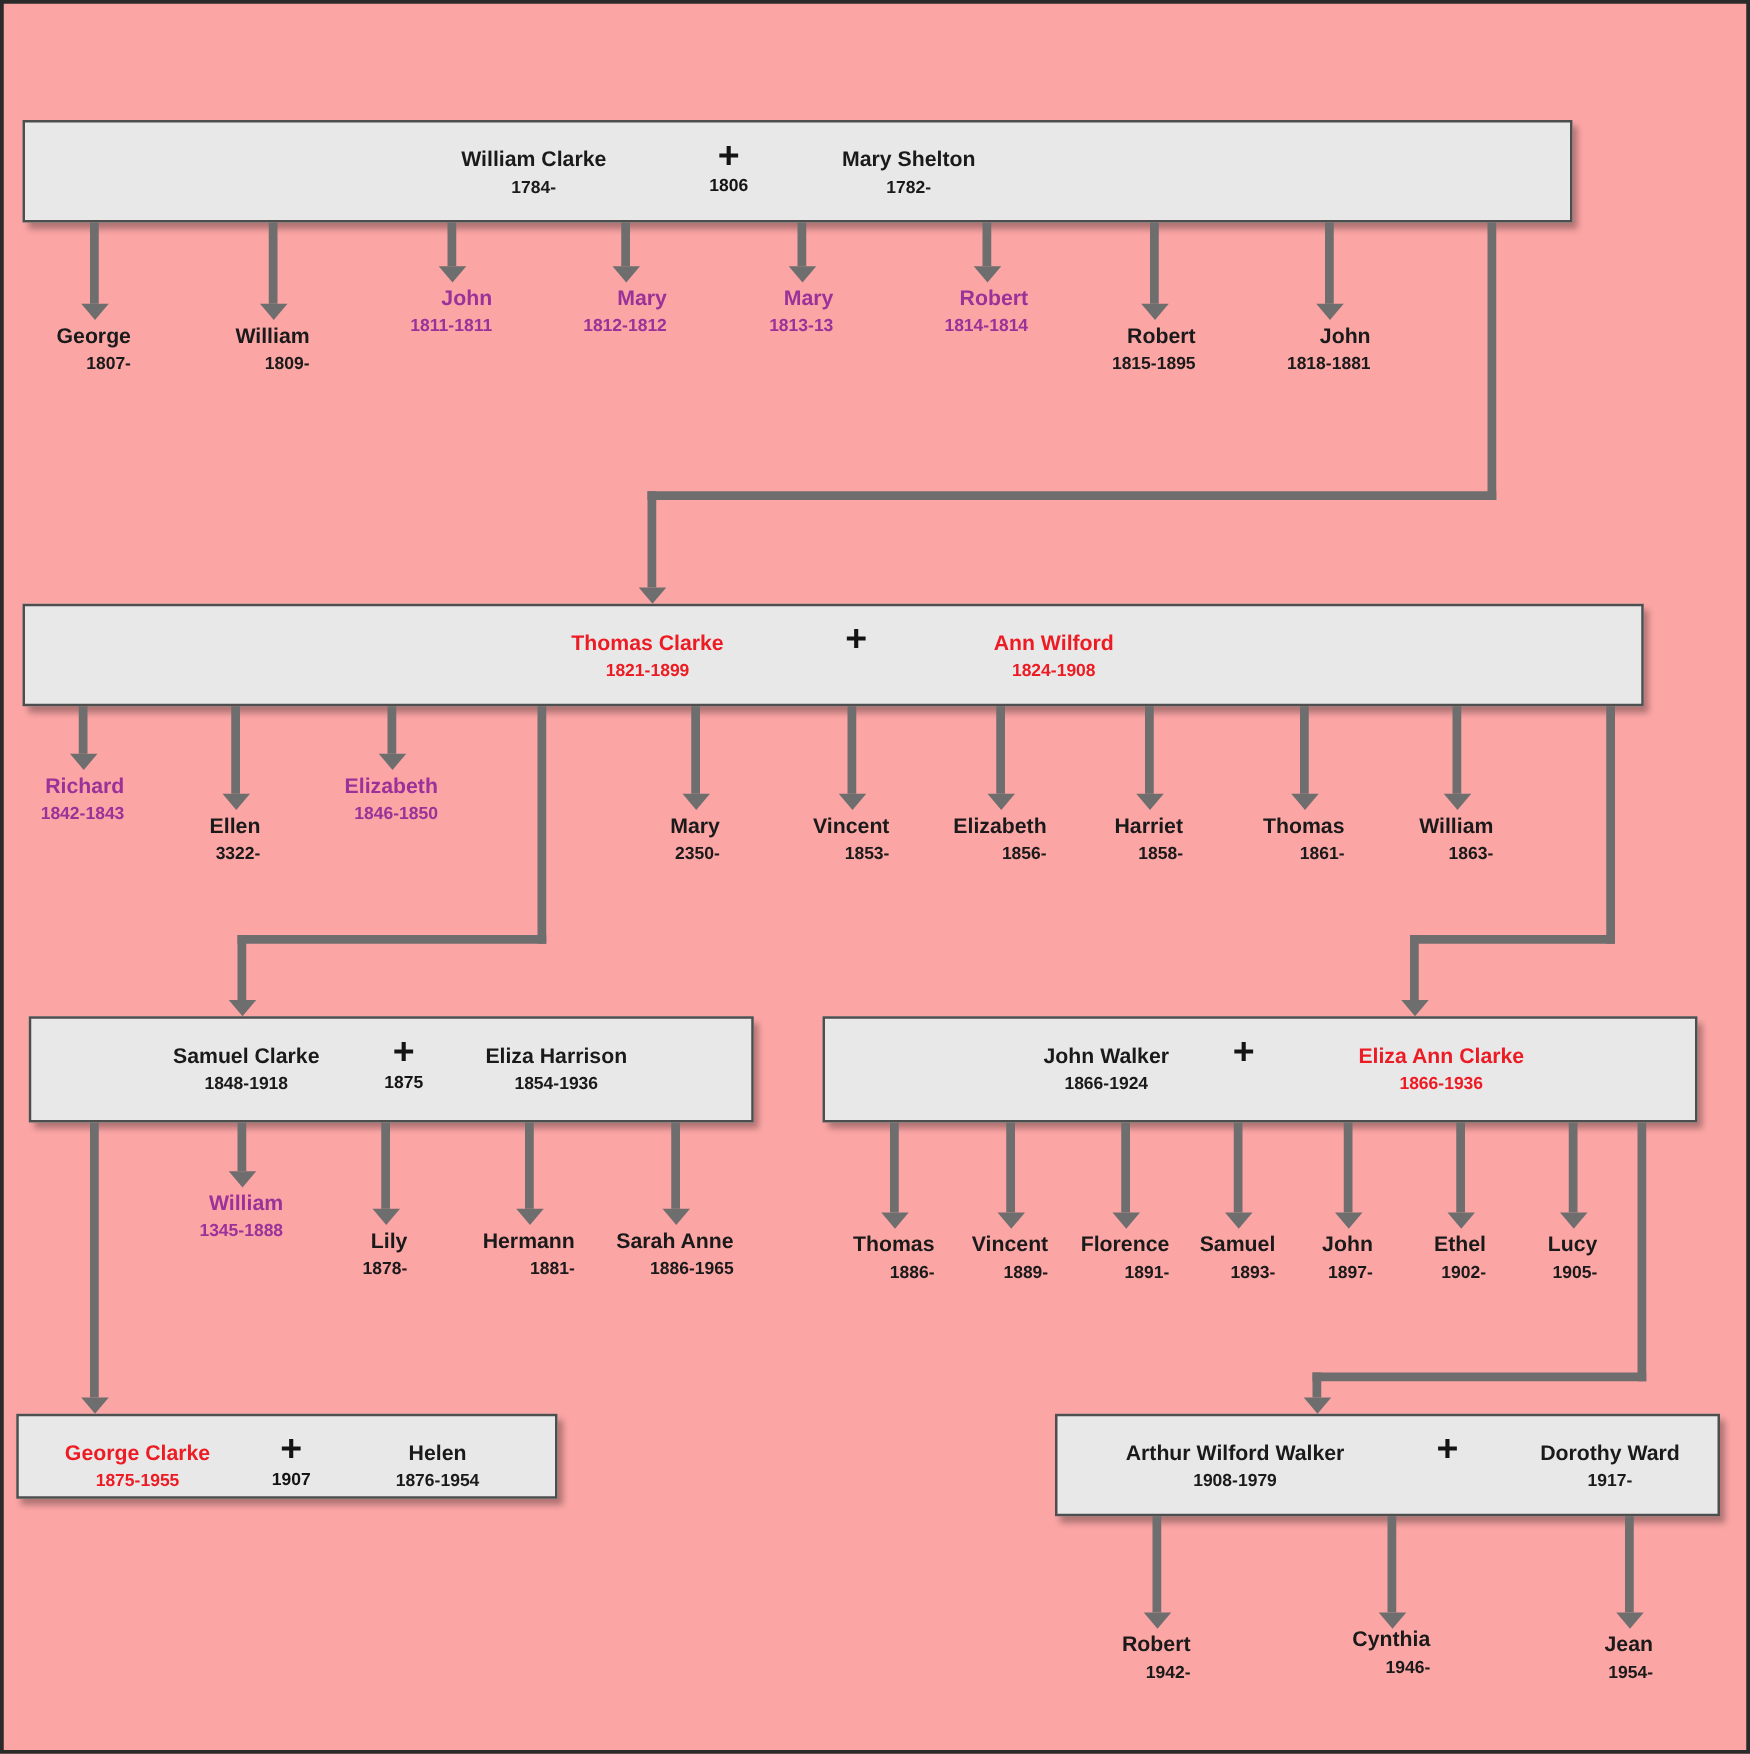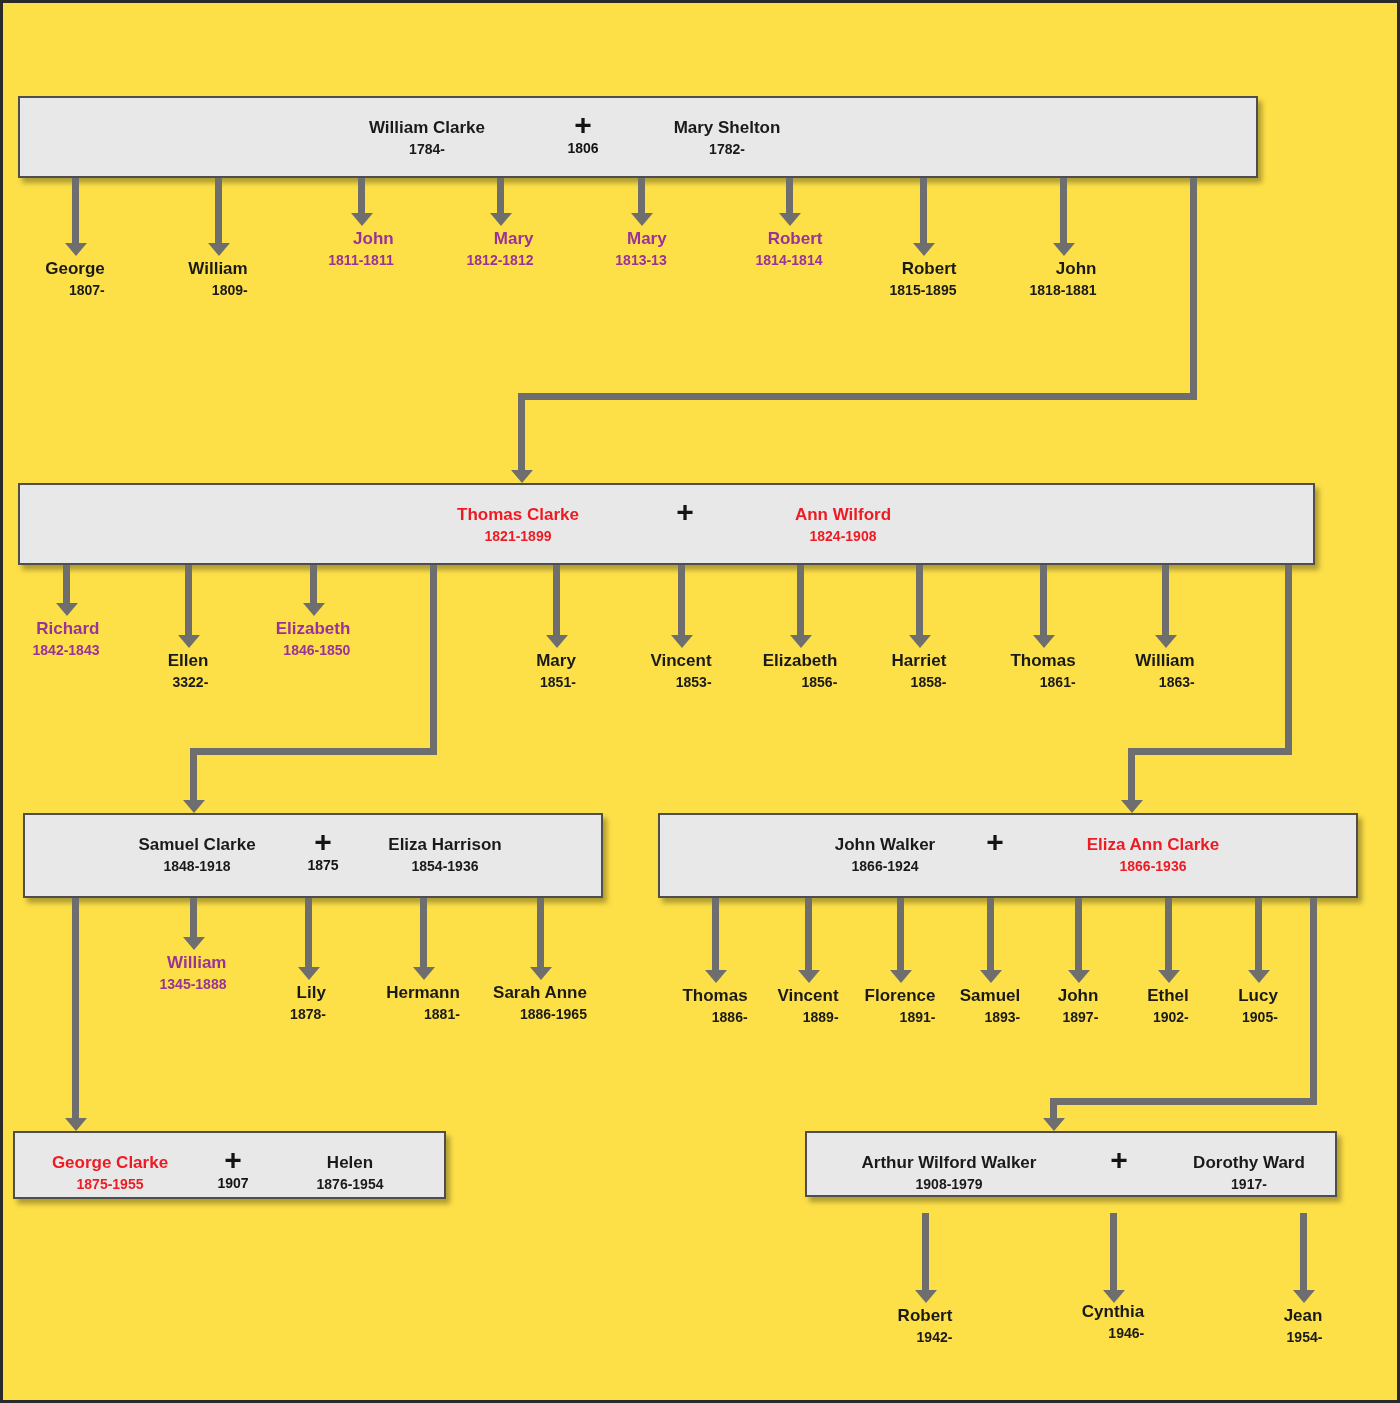--- a/index.html
+++ b/index.html
@@ -1,19 +1,19 @@
 <!DOCTYPE html>
 <html><head>
 <meta charset="utf-8">
 <style>
   * { margin:0; padding:0; box-sizing:border-box; }
   body { background:#ffffff; font-family:"Liberation Sans", sans-serif; }
   #canvas {
     position:relative; width:1400px; height:1403px;
-    background:#fde047; border:3px solid #2a2a2a; overflow:hidden;padding-left:23px;
+    background:#fca5a5; border:3px solid #2a2a2a; overflow:hidden;padding-left:23px;
   }
   .couple-box {
     position:absolute; background:#e8e8e8;
     border:2px solid #4e4e4e;
     box-shadow:4px 5px 5px rgba(0,0,0,0.30);
   }
   .spouse { position:absolute; top:20px; transform:translateX(-50%); text-align:center; white-space:nowrap; }
   .pname  { font-size:17px; font-weight:bold; color:#1a1a1a; line-height:20px; }
   .pdates { font-size:14px; font-weight:bold; color:#1a1a1a; margin-top:3px; line-height:16px; }
   .red .pname, .red .pdates { color:#ed1c24; }
@@ -129,21 +129,21 @@
   <div class="child" style="left:185px;top:648px">
     <div class="pname">Ellen</div>
     <div class="pdates">3322-</div>
   </div>
   <div class="child purple" style="left:310px;top:616px">
     <div class="pname">Elizabeth</div>
     <div class="pdates">1846-1850</div>
   </div>
   <div class="child" style="left:553px;top:648px">
     <div class="pname">Mary</div>
-    <div class="pdates">1851-</div>
+    <div class="pdates">2350-</div>
   </div>
   <div class="child" style="left:678px;top:648px">
     <div class="pname">Vincent</div>
     <div class="pdates">1853-</div>
   </div>
   <div class="child" style="left:797px;top:648px">
     <div class="pname">Elizabeth</div>
     <div class="pdates">1856-</div>
   </div>
   <div class="child" style="left:916px;top:648px">
@@ -270,21 +270,21 @@
     <div class="plusblk" style="left:218px">
       <div class="plus-sign">+</div>
       <div class="m-year">1907</div>
     </div>
     <div class="spouse" style="left:335px">
       <div class="pname">Helen</div>
       <div class="pdates">1876-1954</div>
     </div>
   </div>
 
-  <div class="couple-box" style="left:802px;top:1128px;width:532px;height:66px">
+  <div class="couple-box" style="left:841px;top:1128px;width:532px;height:82px">
     <div class="spouse" style="left:142px">
       <div class="pname">Arthur Wilford Walker</div>
       <div class="pdates">1908-1979</div>
     </div>
     <div class="plusblk" style="left:312px">
       <div class="plus-sign">+</div>
       <div class="m-year"></div>
     </div>
     <div class="spouse" style="left:442px">
       <div class="pname">Dorothy Ward</div>

